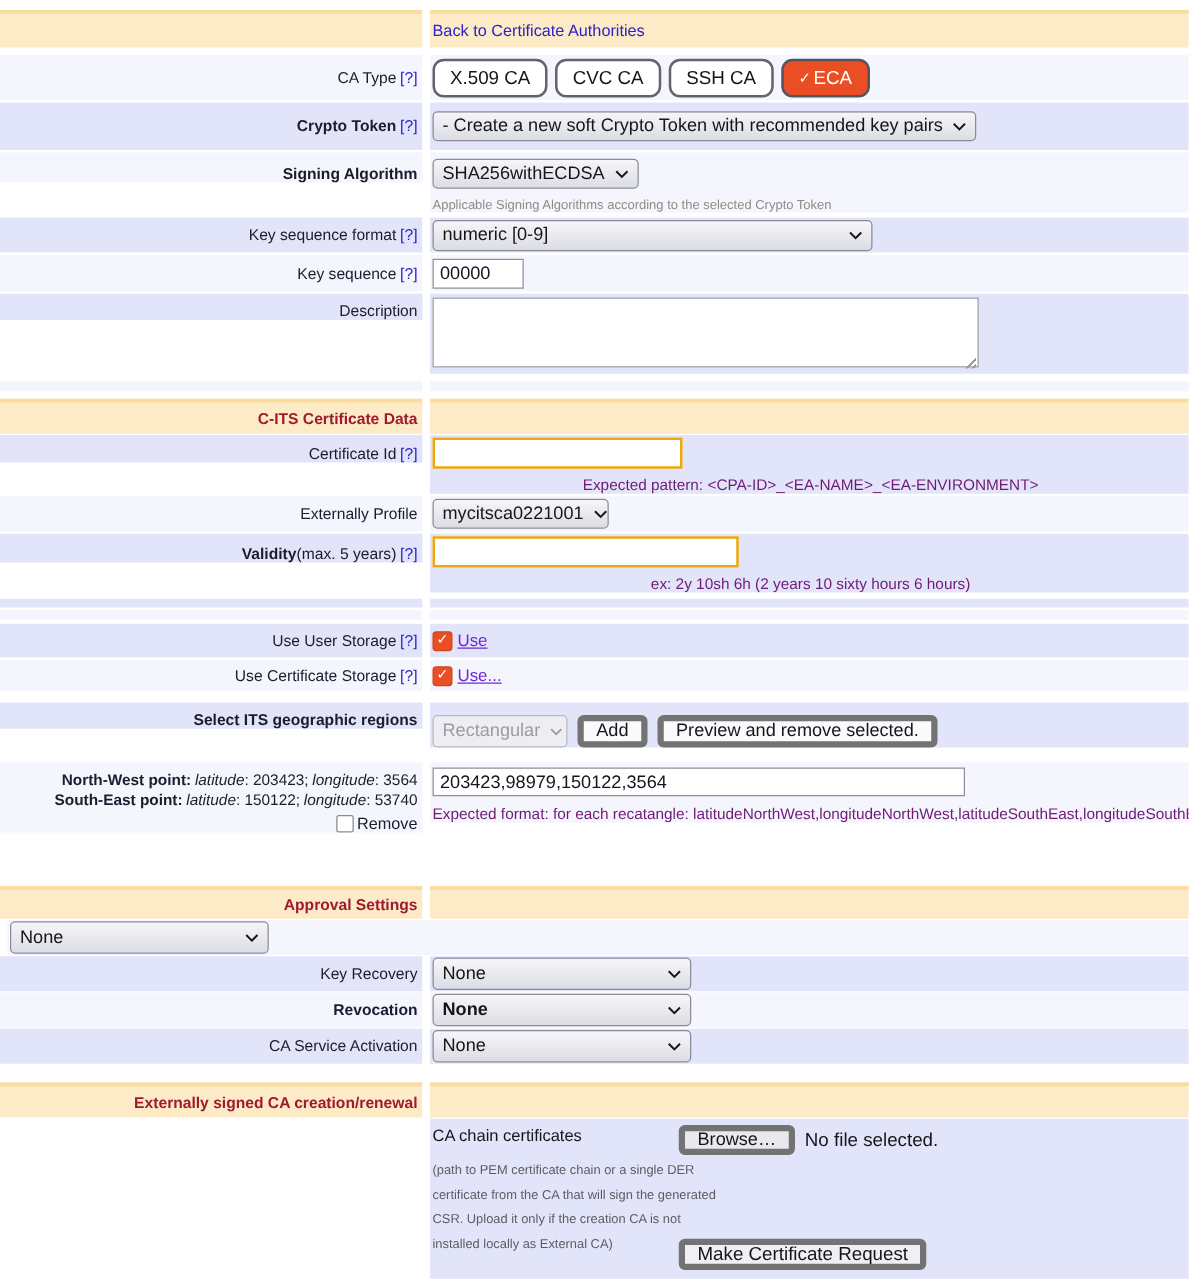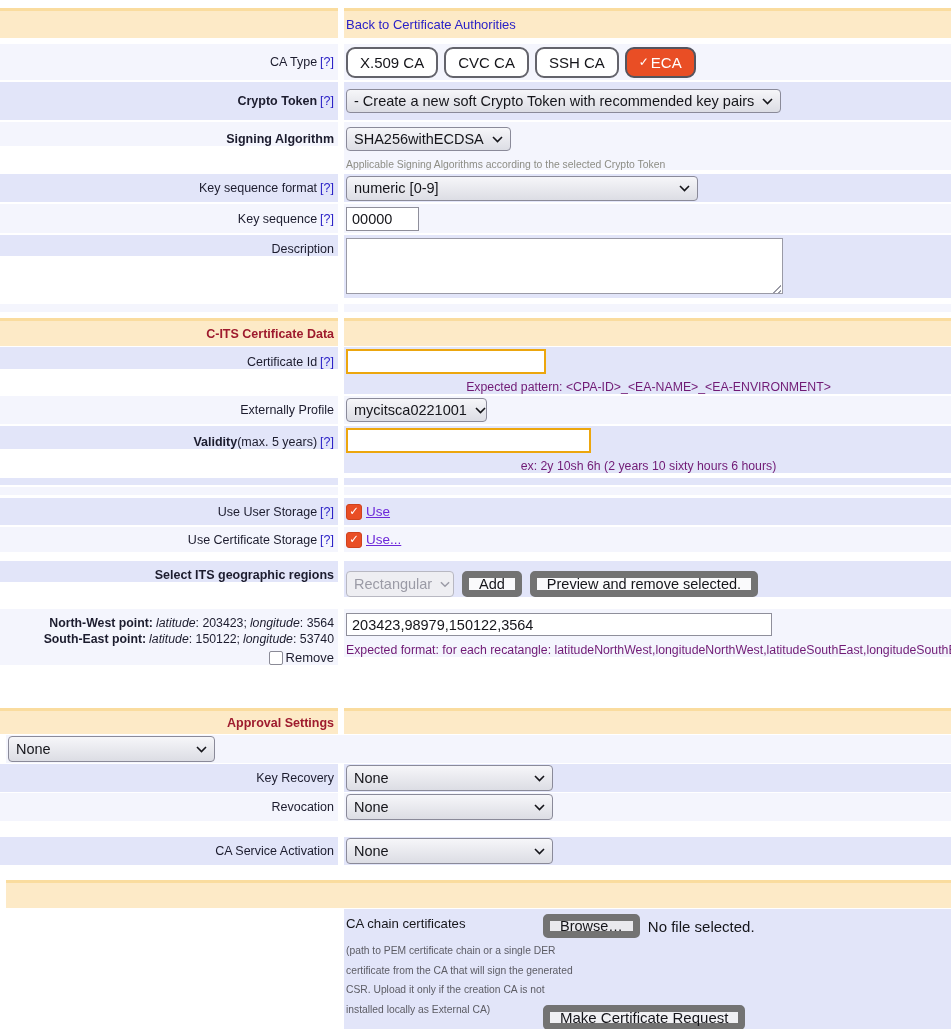--- a/index.html
+++ b/index.html
@@ -38,21 +38,21 @@
   .ca-btn{
     display:inline-flex;align-items:center;height:31px;padding:0 12px;
     background:#fff;border:2px solid #63636b;border-radius:9px;
     font-size:15px;color:#15151a;cursor:pointer;white-space:nowrap;
   }
   .ca-btn.active{background:var(--accent-orange);color:#fff;border-color:#54545e;}
   .ca-btn .check{font-size:12px;margin-right:2px;}
 
   .btn{
     display:inline-flex;align-items:center;height:26px;padding:0 10px;
-    background:#fafafc;border:7px solid #737373;border-radius:5px;
+    background:#fafafc;border:5px solid #737373;border-radius:5px;
     font-size:14.5px;color:#15151a;cursor:pointer;white-space:nowrap;box-sizing:border-box;
   }
   .btn.gray{background:#e9e9ed;height:24px;}
   .btn.lite{background:#f0f0f3;height:25px;font-size:15px;}
 
   .select{
     display:inline-flex;align-items:center;box-sizing:border-box;height:25px;
     background:linear-gradient(#f6f6f9,#dcdde4);
     border:1px solid #8a8a99;border-radius:4px;
     padding:0 7px;font-size:14.5px;color:#15151a;cursor:pointer;white-space:nowrap;
@@ -375,21 +375,21 @@
     <div class="select" style="width:207px;height:26px;">
       <span>None</span>
       <span class="chev">
           <svg width="11" height="7" viewBox="0 0 11 7">
             <polyline points="1,1 5.5,5.5 10,1" fill="none" stroke="currentColor" stroke-width="1.6"></polyline>
           </svg>
         </span>
     </div>
   </div>
 </div>
-<div class="row pale" style="min-height:28px;margin-bottom:16px;">
+<div class="row pale" style="min-height:28px;margin-bottom:1px;font-weight:bold;">
   <div class="c-l">
       <span>Revocation</span>
     </div>
   <div class="c-sep"></div>
   <div class="c-r" style="display:flex;align-items:center;">
     <div class="select" style="width:207px;height:26px;">
       <span>None</span>
       <span class="chev">
           <svg width="11" height="7" viewBox="0 0 11 7">
             <polyline points="1,1 5.5,5.5 10,1" fill="none" stroke="currentColor" stroke-width="1.6"></polyline>
@@ -409,20 +409,23 @@
       <span class="chev">
           <svg width="11" height="7" viewBox="0 0 11 7">
             <polyline points="1,1 5.5,5.5 10,1" fill="none" stroke="currentColor" stroke-width="1.6"></polyline>
           </svg>
         </span>
     </div>
   </div>
 </div>
 
 <div class="row cream" style="min-height:28px;margin-bottom:1px;">
+  <div class="c-l">
+    <span class="section-title">Externally signed CA creation/renewal</span>
+  </div>
   <div class="c-sep"></div>
   <div class="c-r"></div>
 </div>
 
 <div class="row lav v-top" style="min-height:128px;">
   <div class="c-l"></div>
   <div class="c-sep"></div>
   <div class="c-r" style="padding-top:5px;padding-bottom:7px;">
     <div class="ext-grid">
       <div class="ext-left">

